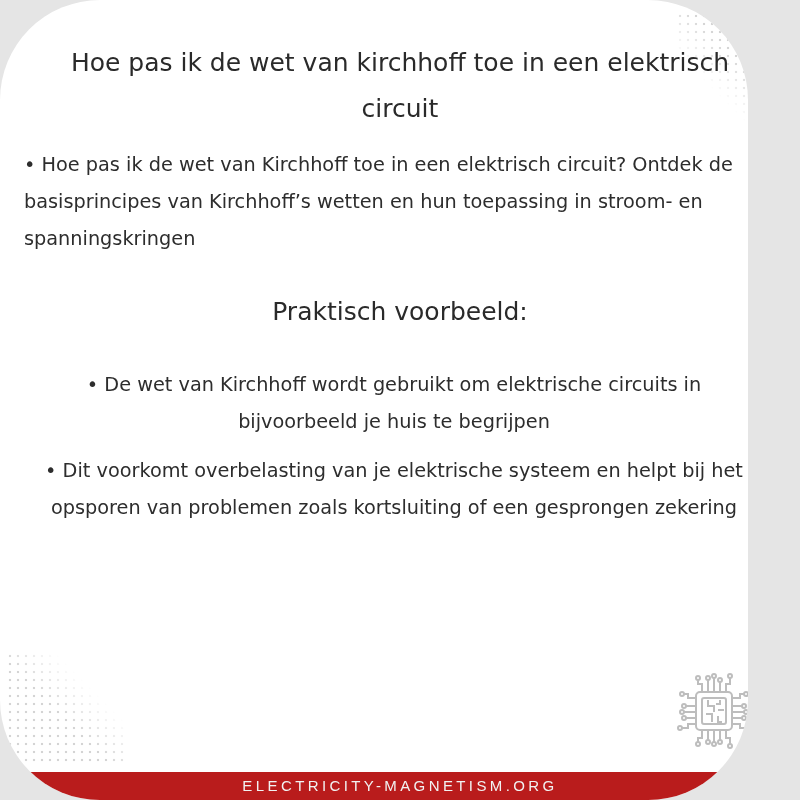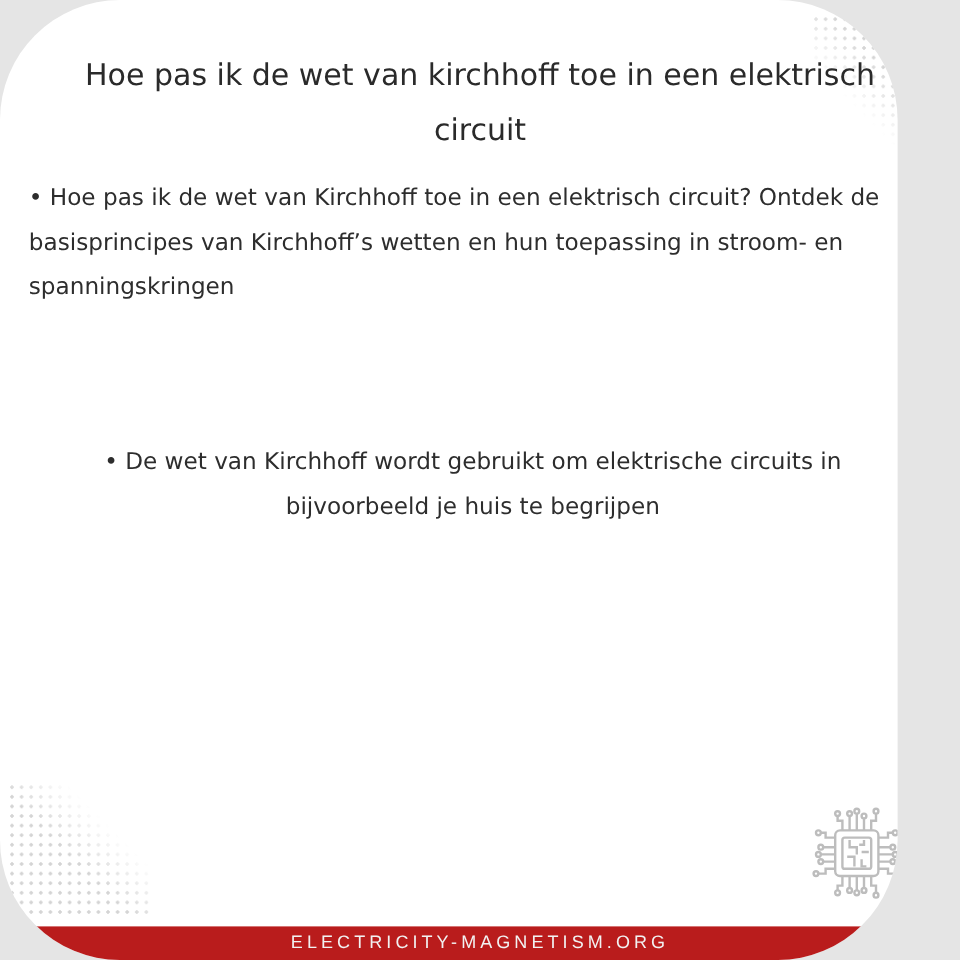--- a/index.html
+++ b/index.html
@@ -71,25 +71,30 @@
   <div class="dots-tr"></div>
   <div class="dots-bl"></div>
 
   <h1 class="title">Hoe pas ik de wet van kirchhoff toe in een elektrisch circuit</h1>
 
   <p class="intro">
     <span>•</span>
     <span>Hoe pas ik de wet van Kirchhoff toe in een elektrisch circuit? Ontdek de basisprincipes van Kirchhoff’s wetten en hun toepassing in stroom- en spanningskringen</span>
   </p>
 
+  <h2 class="subtitle">Praktisch voorbeeld:</h2>
 
   <div class="list">
     <p>
       <span>•</span>
       <span>De wet van Kirchhoff wordt gebruikt om elektrische circuits in bijvoorbeeld je huis te begrijpen</span>
+    </p>
+    <p>
+      <span>•</span>
+      <span>Dit voorkomt overbelasting van je elektrische systeem en helpt bij het opsporen van problemen zoals kortsluiting of een gesprongen zekering</span>
     </p>
   </div>
 
   <svg class="chip" viewBox="0 0 86 86" fill="none" stroke="#bdbdbd" stroke-width="2">
     <rect x="24" y="22" width="36" height="38" rx="4"></rect>
     <rect x="30" y="28" width="24" height="26" rx="2"></rect>
     <path d="M36 30 v6 h6 v6 M48 30 v4 h-4 M34 44 h6 v8 M46 40 h6 M46 46 v6 h4"></path>
 
     <path d="M30 22 v-8 h-4 v-4 M36 22 v-12 M42 22 v-14 M48 22 v-10 M54 22 v-8 h4 v-6"></path>
     <circle cx="26" cy="8" r="2"></circle>

